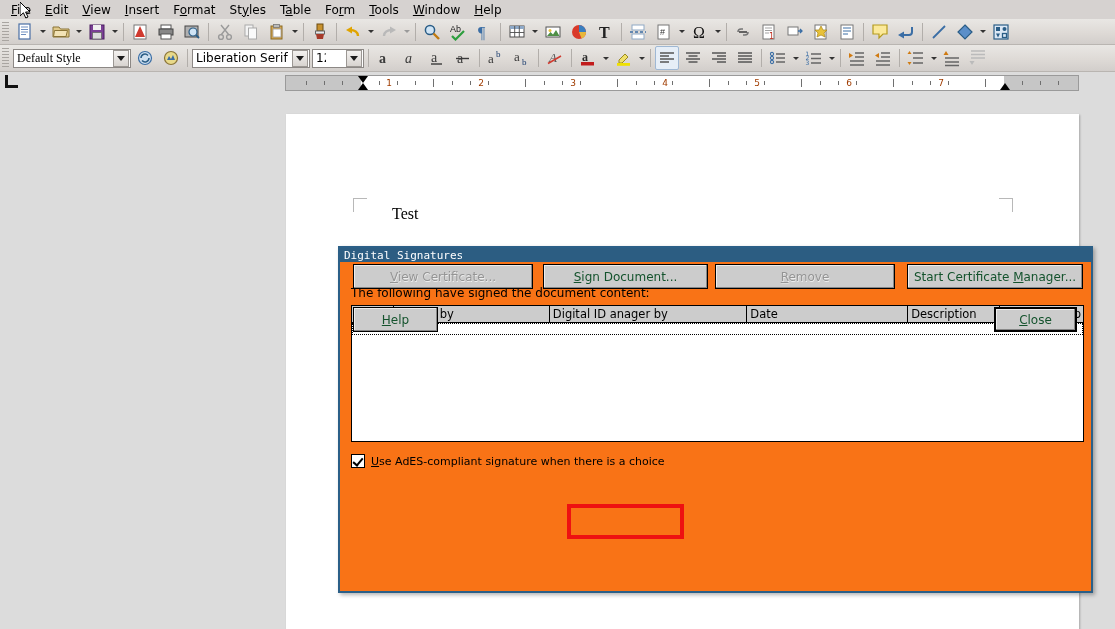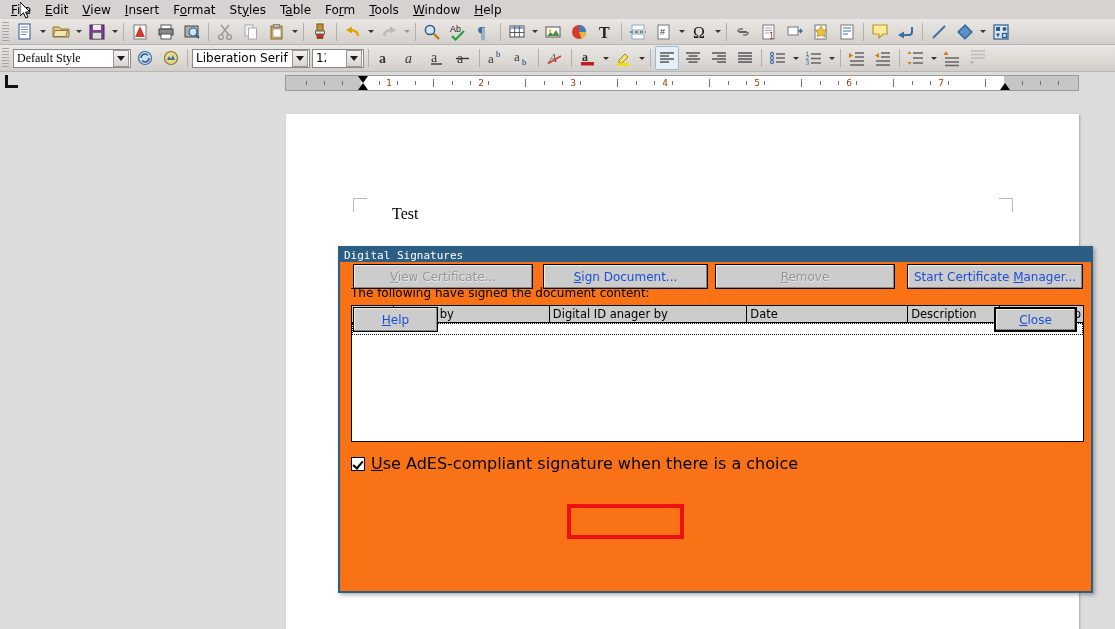--- a/index.html
+++ b/index.html
@@ -167,27 +167,27 @@
   .chkrow{
     position:absolute;left:11px;top:192px;display:flex;align-items:center;gap:6px;
   }
   .chkbox{
     width:12px;height:12px;border:1px solid #000;background:#fff;flex:none;position:relative;
   }
   .chkbox::after{
     content:"";position:absolute;left:3px;top:1px;width:4px;height:8px;
     border-right:2px solid #000;border-bottom:2px solid #000;transform:rotate(40deg);
   }
-  .chklabel{font-size:16px;color:#000;}
+  .chklabel{font-size:11px;color:#000;}
   .chklabel u{text-decoration:underline;}
 
   .btn{
     position:absolute;height:25px;box-sizing:border-box;
     background:#cccccc;border:1px solid #000;
-    font-size:12px;color:#1d4ed8;display:flex;align-items:center;justify-content:center;
+    font-size:12px;color:#14532d;display:flex;align-items:center;justify-content:center;
     box-shadow:inset -1px -1px 0 #878787, inset 1px 1px 0 #ededed;
     white-space:nowrap;
   }
   .btn u{text-decoration:underline;}
   .btn.disabled{color:#949494;text-shadow:0.5px 0.5px 0 #efefef;}
   .btn.focused{
     border:2px solid #000;
   }
   .b-view{left:353px;top:264px;width:180px;}
   .b-sign{left:543px;top:264px;width:165px;}

